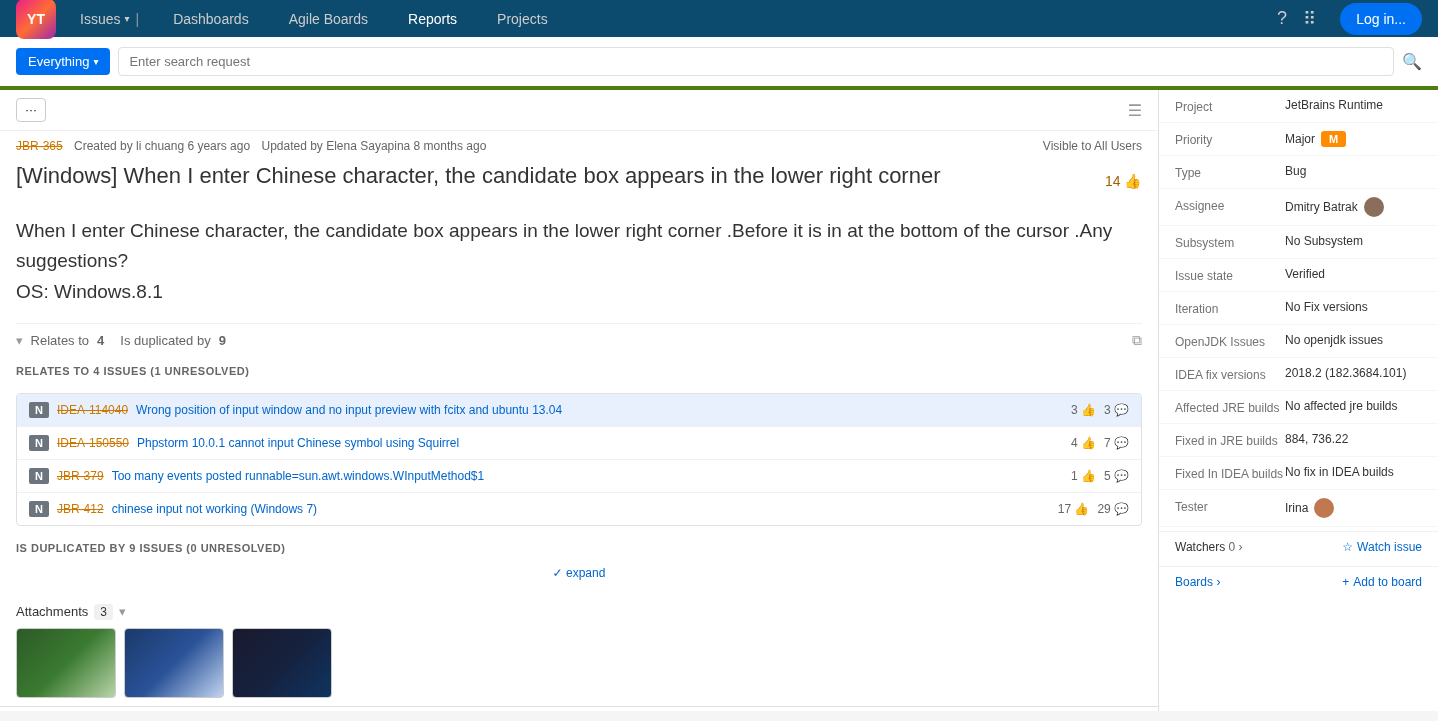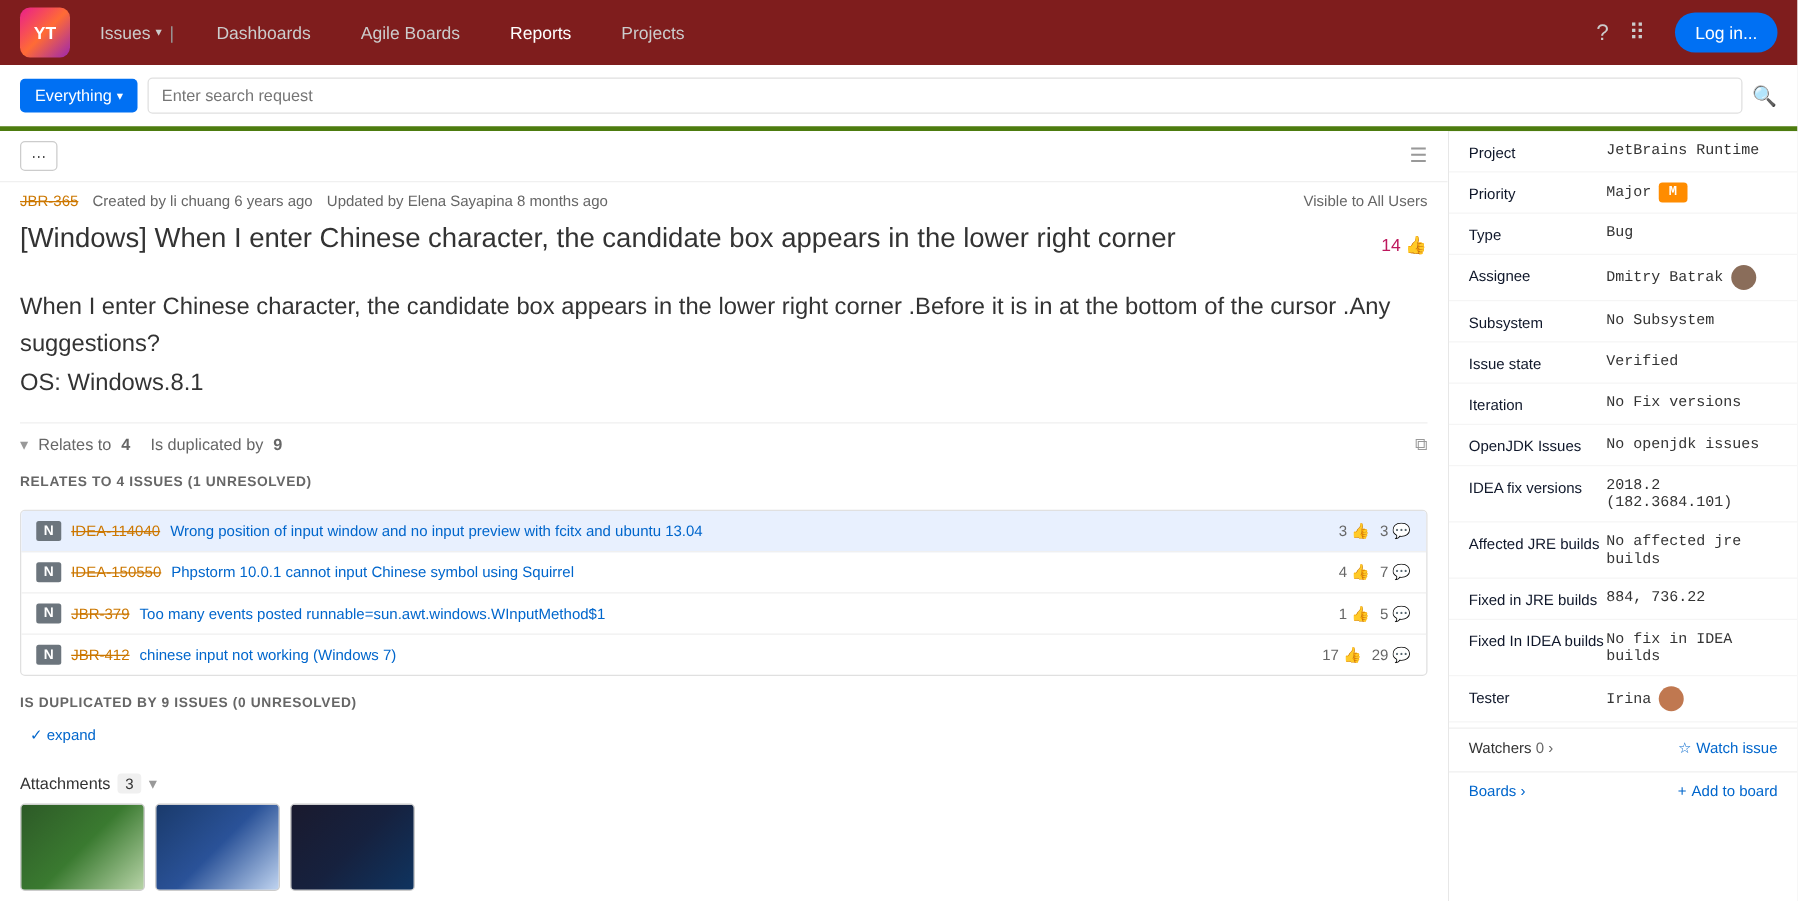--- a/index.html
+++ b/index.html
@@ -1,19 +1,19 @@
 <!DOCTYPE html>
 <html><head>
   <meta charset="utf-8">
   <style>
     * { box-sizing: border-box; margin: 0; padding: 0; }
     body { font-family: -apple-system, BlinkMacSystemFont, 'Segoe UI', Arial, sans-serif; font-size: 13px; background: #f5f5f5; color: #333; }
 
     
-    .header { background: #7f1d1d; display: flex; align-items: center; padding: 0 16px; height: 52px; gap: 24px; }
+    .header { background: #0c4a6e; display: flex; align-items: center; padding: 0 16px; height: 37px; gap: 24px; }
     .logo { width: 40px; height: 40px; background: linear-gradient(135deg, #e91e8c, #ff6b35, #9c27b0); border-radius: 8px; display: flex; align-items: center; justify-content: center; color: white; font-weight: bold; font-size: 14px; flex-shrink: 0; }
     .nav-link { color: #ccc; text-decoration: none; font-size: 14px; padding: 4px 8px; cursor: pointer; }
     .nav-link.active { color: white; }
     .nav-dropdown { display: flex; align-items: center; gap: 4px; color: #ccc; font-size: 14px; cursor: pointer; }
     .header-spacer { flex: 1; }
     .header-icons { display: flex; align-items: center; gap: 16px; }
     .header-icon { color: #ccc; cursor: pointer; font-size: 18px; }
     .login-btn { background: #0070f3; color: white; border: none; padding: 8px 16px; border-radius: 16px; cursor: pointer; font-size: 14px; text-align: right; }
 
     
@@ -32,21 +32,21 @@
     .issue-toolbar { padding: 8px 16px; display: flex; align-items: center; justify-content: space-between; border-bottom: 1px solid #f0f0f0; }
     .toolbar-left { display: flex; align-items: center; gap: 8px; }
     .more-btn { border: 1px solid #ccc; background: white; border-radius: 4px; padding: 4px 8px; cursor: pointer; font-size: 12px; }
     .toolbar-right { color: #999; font-size: 16px; cursor: pointer; }
 
     
     .issue-header { padding: 8px 16px 4px; }
     .issue-meta { display: flex; align-items: center; justify-content: space-between; font-size: 12px; color: #666; margin-bottom: 8px; }
     .issue-id { color: #cc7700; text-decoration: line-through; font-size: 12px; }
     .issue-title { font-size: 22px; font-weight: normal; color: #333; line-height: 1.4; margin-bottom: 12px; display: flex; align-items: flex-end; gap: 8px; }
-    .vote-count { font-size: 14px; color: #be185d; display: flex; align-items: center; gap: 4px; white-space: nowrap; margin-top: 6px; }
+    .vote-count { font-size: 14px; color: #a16207; display: flex; align-items: center; gap: 4px; white-space: nowrap; margin-top: 6px; }
 
     
     .issue-description { padding: 8px 16px 16px; font-size: 19px; line-height: 1.6; color: #333; }
 
     
     .relations-section { padding: 0 16px 8px; }
     .relations-header { display: flex; align-items: center; gap: 8px; font-size: 13px; color: #666; padding: 8px 0; border-top: 1px solid #f0f0f0; }
     .relations-collapse { color: #999; cursor: pointer; }
     .relations-subheader { font-size: 11px; font-weight: bold; color: #666; text-transform: uppercase; letter-spacing: 0.5px; padding: 8px 0 16px; display: flex; align-items: center; gap: 4px; }
 
@@ -56,35 +56,35 @@
     .relation-item:last-child { border-bottom: none; }
     .relation-item.active { background: #e8f0fe; }
     .status-badge { background: #6c757d; color: white; border-radius: 2px; padding: 2px 6px; font-size: 11px; font-weight: bold; }
     .relation-id { color: #cc7700; text-decoration: line-through; font-size: 12px; }
     .relation-title { color: #0066cc; flex: 1; }
     .relation-votes { display: flex; align-items: center; gap: 4px; color: #666; }
     .relation-comments { display: flex; align-items: center; gap: 4px; color: #666; }
 
     
     .duplicated-header { font-size: 11px; font-weight: bold; color: #666; text-transform: uppercase; letter-spacing: 0.5px; padding: 8px 0 4px; margin-top: 8px; }
-    .expand-btn { color: #0066cc; font-size: 12px; cursor: pointer; text-align: left; padding: 8px; }
+    .expand-btn { color: #0066cc; font-size: 12px; cursor: pointer; text-align: center; padding: 8px; }
 
     
     .attachments-section { padding: 8px 16px; }
     .attachments-header { font-size: 13px; color: #333; display: flex; align-items: center; gap: 6px; margin-bottom: 8px; }
     .attach-count { background: #f0f0f0; border-radius: 3px; padding: 1px 6px; font-size: 12px; }
     .attach-dropdown { color: #999; cursor: pointer; }
     .thumbnails { display: flex; gap: 8px; }
     .thumbnail { width: 100px; height: 70px; background: #e0e0e0; border-radius: 4px; border: 1px solid #ccc; overflow: hidden; display: flex; align-items: center; justify-content: center; cursor: pointer; }
 
     
     .sidebar { width: 280px; border-left: 1px solid #e0e0e0; background: white; overflow-y: auto; flex-shrink: 0; }
     .sidebar-field { display: flex; padding: 8px 16px; border-bottom: 1px solid #f5f5f5; align-items: flex-start; }
-    .field-label { width: 110px; font-size: 12px; color: #0f172a; flex-shrink: 0; padding-top: 2px; }
-    .field-value { flex: 1; font-size: 12px; color: #333; display: flex; align-items: center; gap: 6px; font-family: Liberation Mono, monospace; }
+    .field-label { width: 110px; font-size: 12px; color: #737373; flex-shrink: 0; padding-top: 2px; }
+    .field-value { flex: 1; font-size: 12px; color: #333; display: flex; align-items: center; gap: 6px; }
     .priority-badge { background: #ff8c00; color: white; border-radius: 3px; padding: 2px 8px; font-size: 11px; font-weight: bold; }
 
     
     .sidebar-actions { padding: 8px 16px; display: flex; align-items: center; justify-content: space-between; border-top: 1px solid #f0f0f0; margin-top: 4px; }
     .watch-btn { color: #0066cc; font-size: 12px; cursor: pointer; display: flex; align-items: center; gap: 4px; }
     .boards-link { color: #0066cc; font-size: 12px; cursor: pointer; }
     .add-board-btn { color: #0066cc; font-size: 12px; cursor: pointer; display: flex; align-items: center; gap: 4px; }
 
     
     .bottom-bar { background: white; border-top: 1px solid #e0e0e0; padding: 8px 16px; display: flex; align-items: center; gap: 16px; }

